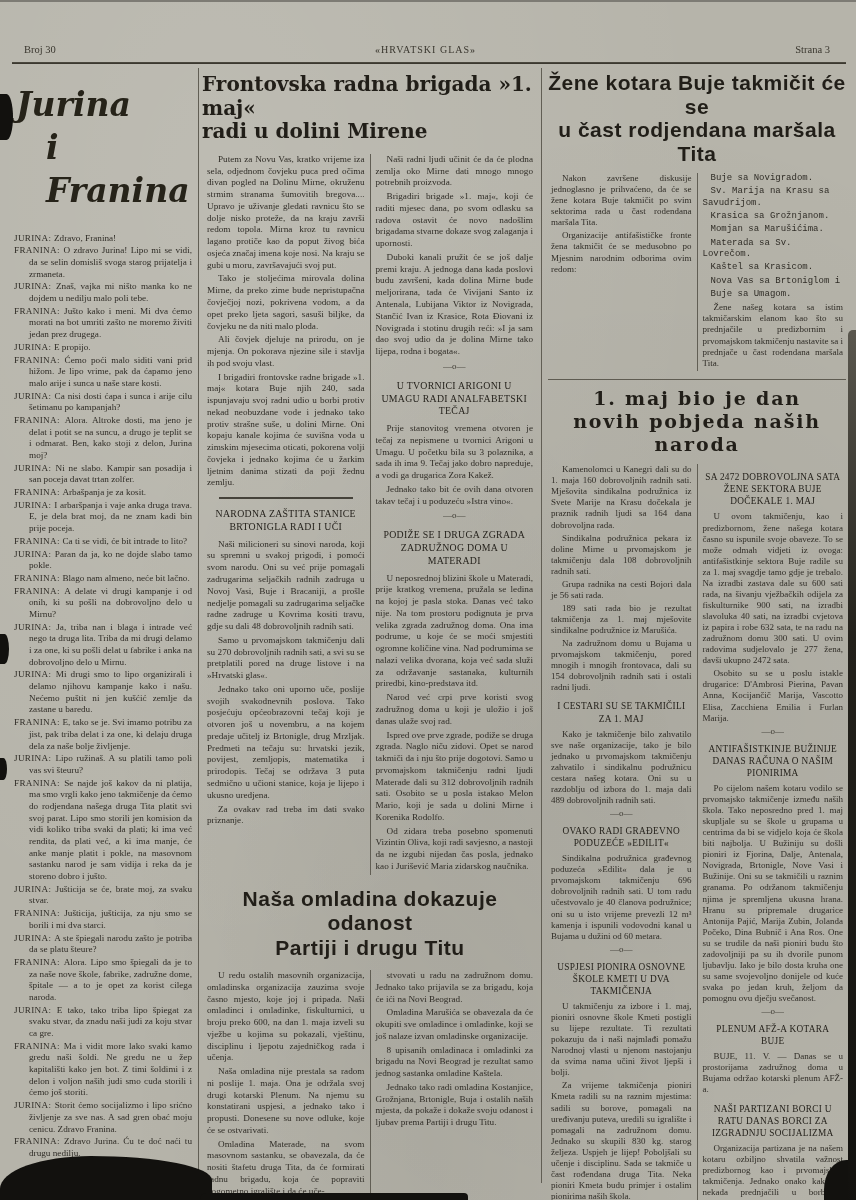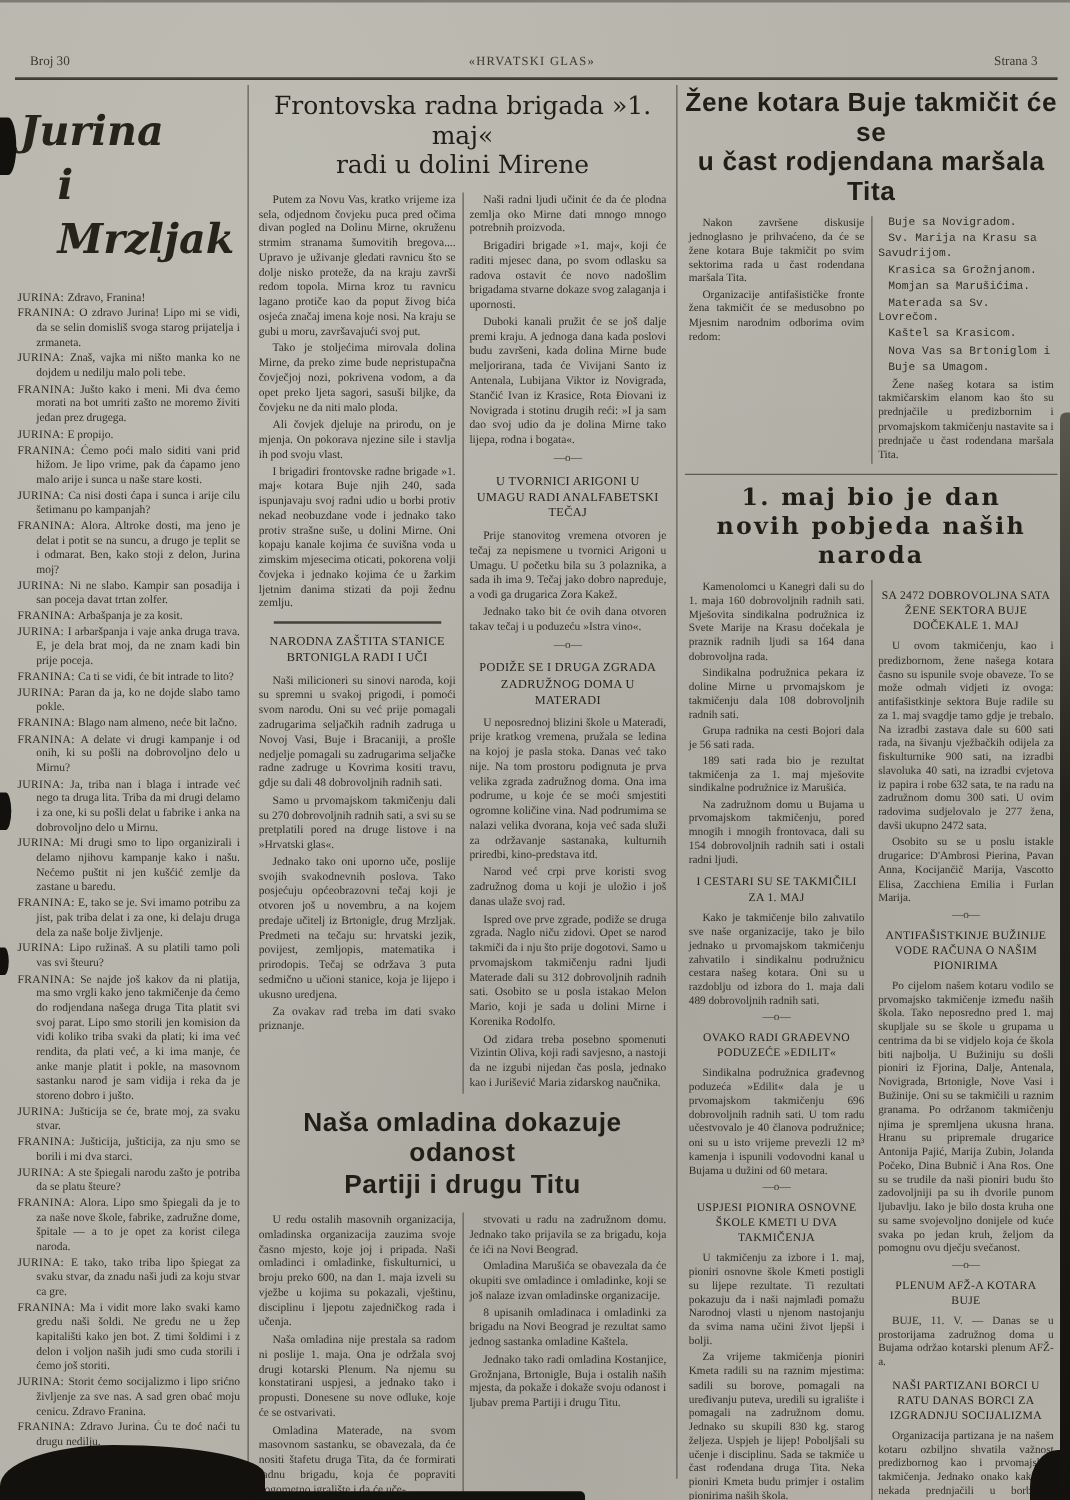--- a/index.html
+++ b/index.html
@@ -21,22 +21,22 @@
   .col-left{width:178px;flex:0 0 178px;padding:0 6px 0 2px;}
   .col-mid{width:336px;flex:0 0 336px;border-left:1px solid #615e54;padding:0 3px;}
   .col-right{flex:1;border-left:1px solid #615e54;padding:0 2px 0 4px;min-width:0;}
   .two-col{display:flex;align-items:stretch;}
   .subcol{flex:1;padding:0 5px;min-width:0;}
   .divleft{border-left:1px solid #615e54;}
   
   .jf-title{font-family:"DejaVu Serif",serif;font-style:italic;font-weight:bold;
     font-size:33px;line-height:1.3;color:#262319;margin:16px 0 20px 2px;}
   .jf-l2{display:block;margin-left:30px;}
-  .front-title{font-family:"DejaVu Serif",serif;font-weight:normal;font-size:20px;
-    line-height:1.18;text-align:center;color:#211e18;margin:5px 0 10px;}
+  .front-title{font-family:"DejaVu Serif",serif;font-weight:bold;font-size:20px;
+    line-height:1.18;color:#211e18;margin:5px 0 10px;}
   .zene-title{font-family:"Liberation Sans",sans-serif;font-weight:bold;font-size:21px;
     line-height:1.12;text-align:center;color:#211e18;margin:3px 0 8px;letter-spacing:.5px;}
   .pm-title{font-family:"DejaVu Serif",serif;font-weight:bold;font-size:19px;
     letter-spacing:1.8px;line-height:1.22;text-align:center;color:#211e18;
     border-top:1px solid #5e5b51;margin:8px 2px 8px;padding-top:7px;}
   .omladina-title{font-family:"Liberation Sans",sans-serif;font-weight:bold;font-size:21px;
     line-height:1.18;text-align:center;color:#211e18;margin:12px 0 9px;letter-spacing:.5px;}
   
   .dia{margin:0 0 1px;padding-left:15px;text-indent:-15px;font-size:9.2px;line-height:1.27;
     text-align:justify;}
@@ -70,21 +70,21 @@
   <header class="masthead">
     <span>Broj 30</span>
     <span class="mid">«HRVATSKI GLAS»</span>
     <span>Strana 3</span>
   </header>
   <div class="head-rule"></div>
 
   <div class="content">
 
     <aside class="col-left">
-      <h2 class="jf-title"><span>Jurina</span><span class="jf-l2">i Mrzljak</span></h2>
+      <h2 class="jf-title"><span>Jurina</span><span class="jf-l2">i Franina</span></h2>
       <div>
           <p class="dia"><span class="spk">JURINA: </span>Zdravo, Franina!</p>
           <p class="dia"><span class="spk">FRANINA: </span>O zdravo Jurina! Lipo mi se vidi, da se selin domisliš svoga starog prijatelja i zrmaneta.</p>
           <p class="dia"><span class="spk">JURINA: </span>Znaš, vajka mi ništo manka ko ne dojdem u nedilju malo poli tebe.</p>
           <p class="dia"><span class="spk">FRANINA: </span>Jušto kako i meni. Mi dva ćemo morati na bot umriti zašto ne moremo živiti jedan prez drugega.</p>
           <p class="dia"><span class="spk">JURINA: </span>E propijo.</p>
           <p class="dia"><span class="spk">FRANINA: </span>Ćemo poći malo siditi vani prid hižom. Je lipo vrime, pak da ćapamo jeno malo arije i sunca u naše stare kosti.</p>
           <p class="dia"><span class="spk">JURINA: </span>Ca nisi dosti ćapa i sunca i arije cilu šetimanu po kampanjah?</p>
           <p class="dia"><span class="spk">FRANINA: </span>Alora. Altroke dosti, ma jeno je delat i potit se na suncu, a drugo je teplit se i odmarat. Ben, kako stoji z delon, Jurina moj?</p>
           <p class="dia"><span class="spk">JURINA: </span>Ni ne slabo. Kampir san posadija i san poceja davat trtan zolfer.</p>
@@ -218,21 +218,21 @@
                 <p class="para">Za vrijeme takmičenja pioniri Kmeta radili su na raznim mjestima: sadili su borove, pomagali na uređivanju puteva, uredili su igralište i pomagali na zadružnom domu. Jednako su skupili 830 kg. starog željeza. Uspjeh je lijep! Poboljšali su učenje i disciplinu. Sada se takmiče u čast rođendana druga Tita. Neka pioniri Kmeta budu primjer i ostalim pionirima naših škola.</p>
               </div>
           </div>
           <div class="subcol divleft">
             <h3 class="subhead">SA 2472 DOBROVOLJNA SATA ŽENE SEKTORA BUJE DOČEKALE 1. MAJ</h3>
             <div>
                 <p class="para">U ovom takmičenju, kao i predizbornom, žene našega kotara časno su ispunile svoje obaveze. To se može odmah vidjeti iz ovoga: antifašistkinje sektora Buje radile su za 1. maj svagdje tamo gdje je trebalo. Na izradbi zastava dale su 600 sati rada, na šivanju vježbačkih odijela za fiskulturnike 900 sati, na izradbi slavoluka 40 sati, na izradbi cvjetova iz papira i robe 632 sata, te na radu na zadružnom domu 300 sati. U ovim radovima sudjelovalo je 277 žena, davši ukupno 2472 sata.</p>
                 <p class="para">Osobito su se u poslu istakle drugarice: D'Ambrosi Pierina, Pavan Anna, Kocijančič Marija, Vascotto Elisa, Zacchiena Emilia i Furlan Marija.</p>
               </div>
             <div class="sep">—o—</div>
-            <h3 class="subhead">ANTIFAŠISTKINJE BUŽINIJE VODE RAČUNA O NAŠIM PIONIRIMA</h3>
+            <h3 class="subhead">ANTIFAŠISTKINJE BUŽINIJE DANAS RAČUNA O NAŠIM PIONIRIMA</h3>
             <div>
                 <p class="para">Po cijelom našem kotaru vodilo se prvomajsko takmičenje između naših škola. Tako neposredno pred 1. maj skupljale su se škole u grupama u centrima da bi se vidjelo koja će škola biti najbolja. U Bužiniju su došli pioniri iz Fjorina, Dalje, Antenala, Novigrada, Brtonigle, Nove Vasi i Bužinije. Oni su se takmičili u raznim granama. Po održanom takmičenju njima je spremljena ukusna hrana. Hranu su pripremale drugarice Antonija Pajić, Marija Zubin, Jolanda Počeko, Dina Bubnič i Ana Ros. One su se trudile da naši pioniri budu što zadovoljniji pa su ih dvorile punom ljubavlju. Iako je bilo dosta kruha one su same svojevoljno donijele od kuće svaka po jedan kruh, željom da pomognu ovu dječju svečanost.</p>
               </div>
             <div class="sep">—o—</div>
             <h3 class="subhead">PLENUM AFŽ-A KOTARA BUJE</h3>
             <div>
                 <p class="para">BUJE, 11. V. — Danas se u prostorijama zadružnog doma u Bujama održao kotarski plenum AFŽ-a.</p>
               </div>
             <h3 class="subhead">NAŠI PARTIZANI BORCI U RATU DANAS BORCI ZA IZGRADNJU SOCIJALIZMA</h3>
             <div>

